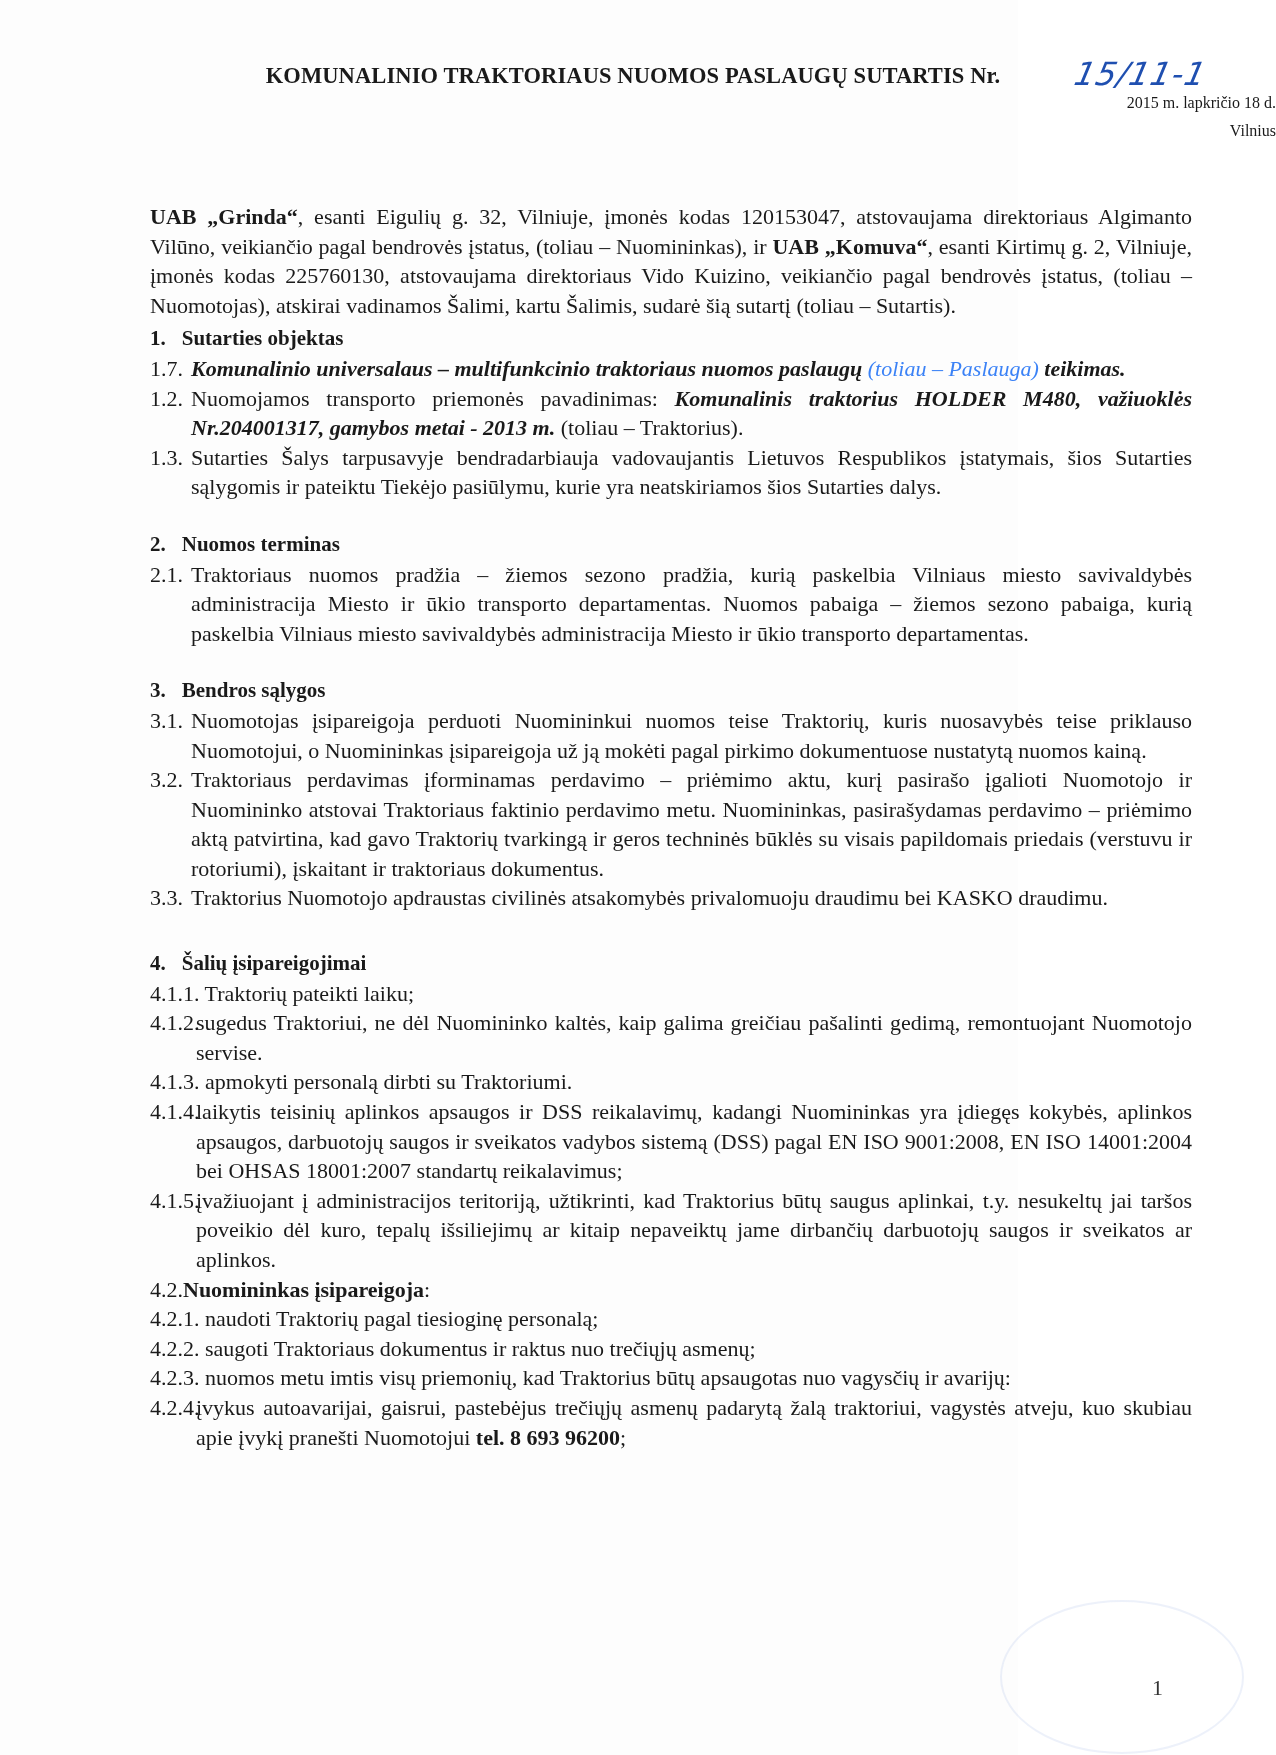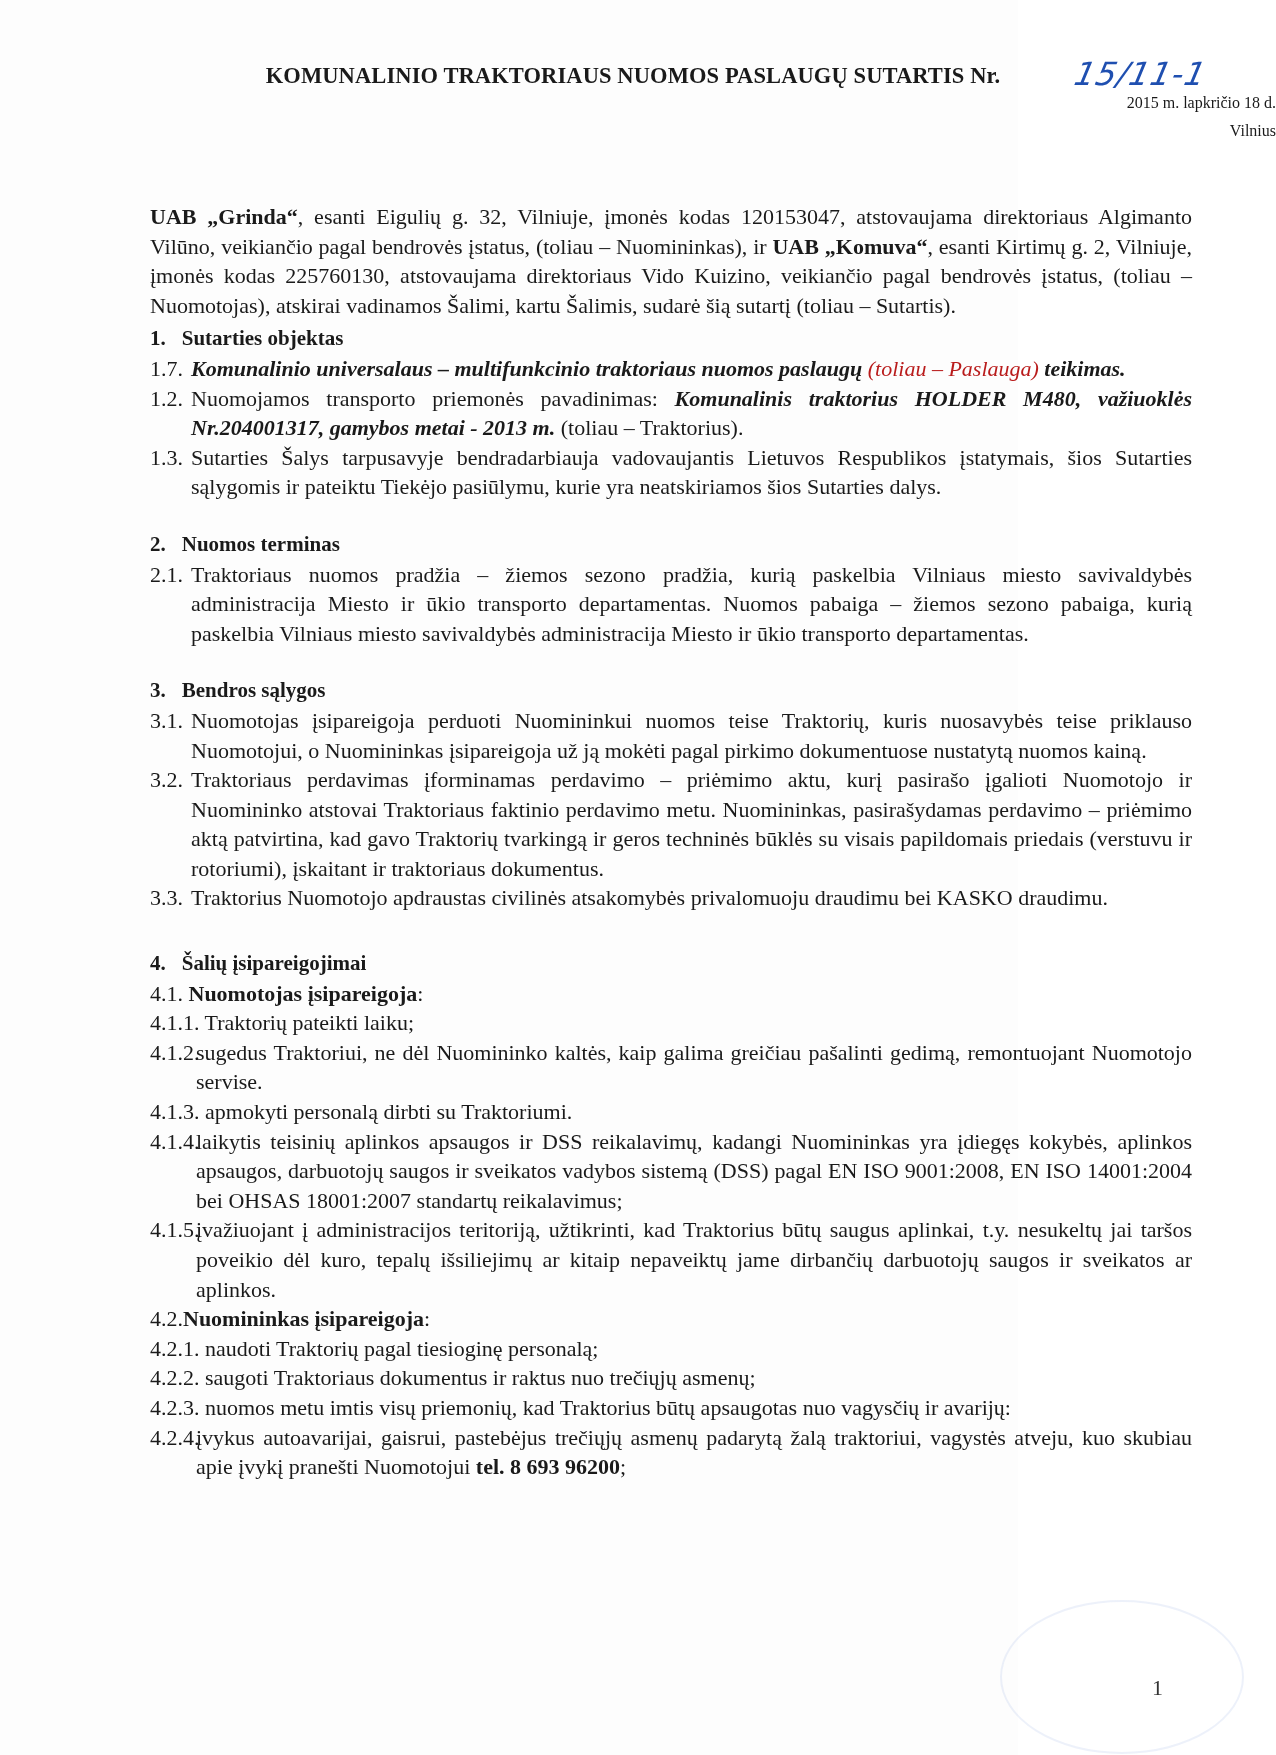--- a/index.html
+++ b/index.html
@@ -15,21 +15,21 @@
   .h { text-align:left; font-weight:bold; line-height:29.6px; font-size:21px; }
   .h .n { margin-right:16px; }
   .item { position:relative; padding-left:41px; }
   .item .num { position:absolute; left:0; top:0; }
   .sub { position:relative; text-indent:0; padding-left:46px; }
   .sub .num { position:absolute; left:0; top:0; }
   .gap { height:28px; }
   .b { font-weight:bold; }
   .bi { font-weight:bold; font-style:italic; }
   .i { font-style:italic; }
-  .faint { color:#b91c1c; }
+  .faint { color:#3b82f6; }
   .pnum { position:absolute; left:1152px; top:1675px; font-size:22px; color:#333; }
   .stamp { position:absolute; left:1000px; top:1600px; width:240px; height:150px; opacity:0.12; border-radius:50%; border:2px solid #6a8fd8; }
 </style>
 </head>
 <body>
 
 <div class="page">
 
   <div class="title">
     <span class="t">KOMUNALINIO TRAKTORIAUS NUOMOS PASLAUGŲ SUTARTIS Nr.</span>
@@ -52,21 +52,20 @@
 
     <div class="gap"></div>
     <div class="h"><span class="n">3.</span><span>Bendros sąlygos</span></div>
     <div class="item"><span class="num">3.1.</span><span>Nuomotojas įsipareigoja perduoti Nuomininkui nuomos teise Traktorių, kuris nuosavybės teise priklauso Nuomotojui, o Nuomininkas įsipareigoja už ją mokėti pagal pirkimo dokumentuose nustatytą nuomos kainą.</span></div>
     <div class="item"><span class="num">3.2.</span><span>Traktoriaus perdavimas įforminamas perdavimo – priėmimo aktu, kurį pasirašo įgalioti Nuomotojo ir Nuomininko atstovai Traktoriaus faktinio perdavimo metu. Nuomininkas, pasirašydamas perdavimo – priėmimo aktą patvirtina, kad gavo Traktorių tvarkingą ir geros techninės būklės su visais papildomais priedais (verstuvu ir rotoriumi), įskaitant ir traktoriaus dokumentus.</span></div>
     <div class="item"><span class="num">3.3.</span><span>Traktorius Nuomotojo apdraustas civilinės atsakomybės privalomuoju draudimu  bei  KASKO draudimu.</span></div>
 
     <div class="gap" style="height:36px;"></div>
     <div class="h"><span class="n">4.</span><span>Šalių įsipareigojimai</span></div>
 
-    <div><span>4.1.</span> <span class="b">Nuomotojas įsipareigoja</span><span>:</span></div>
     <div><span>4.1.1.</span> <span>Traktorių pateikti laiku;</span></div>
     <div class="sub"><span class="num">4.1.2.</span><span>sugedus Traktoriui, ne dėl Nuomininko kaltės, kaip galima greičiau pašalinti gedimą, remontuojant Nuomotojo servise.</span></div>
     <div><span>4.1.3.</span> <span>apmokyti personalą dirbti su Traktoriumi.</span></div>
     <div class="sub"><span class="num">4.1.4.</span><span>laikytis teisinių aplinkos apsaugos ir  DSS reikalavimų, kadangi Nuomininkas yra įdiegęs kokybės, aplinkos apsaugos, darbuotojų saugos ir sveikatos vadybos sistemą  (DSS) pagal EN ISO 9001:2008, EN ISO 14001:2004 bei OHSAS 18001:2007 standartų reikalavimus;</span></div>
     <div class="sub"><span class="num">4.1.5.</span><span>įvažiuojant į administracijos teritoriją, užtikrinti, kad Traktorius būtų saugus aplinkai, t.y. nesukeltų jai taršos poveikio dėl kuro, tepalų išsiliejimų ar kitaip nepaveiktų jame dirbančių darbuotojų saugos ir sveikatos ar aplinkos.</span></div>
     <div><span>4.2.</span><span class="b">Nuomininkas įsipareigoja</span><span>:</span></div>
     <div><span>4.2.1.</span> <span>naudoti Traktorių pagal tiesioginę personalą;</span></div>
     <div><span>4.2.2.</span> <span>saugoti Traktoriaus dokumentus ir raktus nuo trečiųjų asmenų;</span></div>
     <div><span>4.2.3.</span> <span>nuomos metu imtis visų priemonių, kad Traktorius būtų apsaugotas nuo vagysčių ir avarijų:</span></div>
     <div class="sub"><span class="num">4.2.4.</span><span>įvykus autoavarijai, gaisrui, pastebėjus trečiųjų asmenų padarytą žalą traktoriui, vagystės atveju, kuo skubiau apie įvykį pranešti Nuomotojui </span><span class="b">tel. 8 693 96200</span><span>;</span></div>

